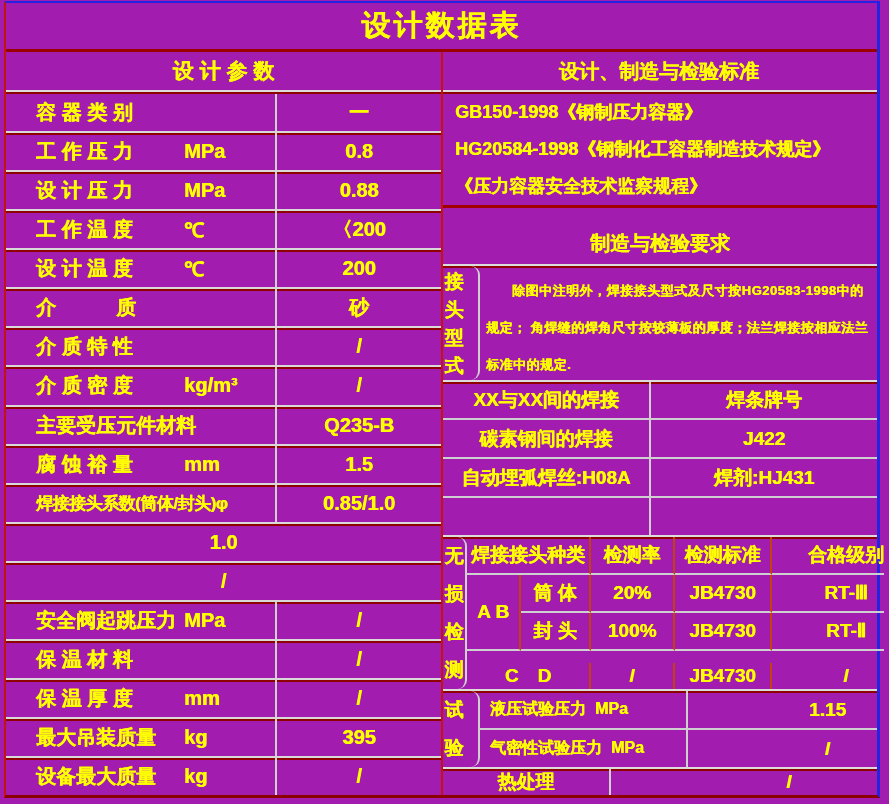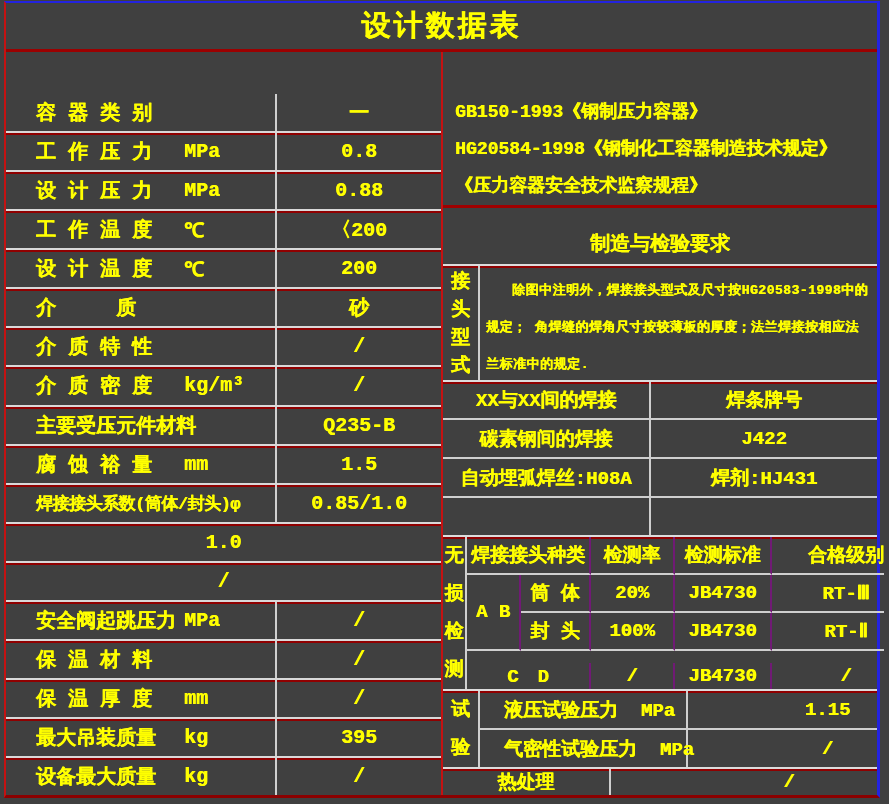--- a/index.html
+++ b/index.html
@@ -1,17 +1,17 @@
 <!DOCTYPE html>
 <html><head>
 <meta charset="utf-8">
 <style>
   html,body{margin:0;padding:0;background:#000;}
-  #canvas{position:relative;width:889px;height:804px;background:#404040;overflow:hidden;
-          font-family:Liberation Mono, monospace;color:#ffff00;font-weight:bold;}
+  #canvas{position:relative;width:889px;height:804px;background:#a21caf;overflow:hidden;
+          font-family:Liberation Sans, sans-serif;color:#ffff00;font-weight:bold;}
   .frame{position:absolute;left:4px;top:1px;width:876px;height:797px;box-sizing:border-box;
          border-top:2px solid #2323e0;border-right:3px solid #2323e0;
          border-left:2px solid #c41212;border-bottom:3px solid #8b0000;}
   .txt{text-shadow:0.6px 0 0 #ffff00;}
   
   .title-row{position:absolute;left:0;top:0;right:0;height:46px;display:flex;align-items:center;
              justify-content:center;font-size:29px;letter-spacing:3px;
              border-bottom:3px solid #9b0000;}
   .header-row{position:absolute;left:0;top:49px;right:0;height:38px;display:flex;
               border-bottom:2px solid #dcdcdc;box-shadow:0 2px 0 #8f0000;}
@@ -31,21 +31,21 @@
   .lcell-value{flex:1;display:flex;align-items:center;justify-content:center;font-size:20px;}
   
   .right-panel{position:absolute;left:437px;top:91px;right:0;bottom:0;display:flex;flex-direction:column;}
   .standards{height:112px;display:flex;flex-direction:column;justify-content:center;
              padding-left:12px;border-bottom:3px solid #a00000;}
   .standards div{font-size:18px;line-height:37px;white-space:pre;}
   .req-header{height:40px;display:flex;align-items:center;justify-content:center;font-size:20px;
               border-bottom:2px solid #dcdcdc;box-shadow:0 2px 0 #8f0000;margin-top:16px;}
   .section{display:flex;border-bottom:2px solid #dcdcdc;box-shadow:0 2px 0 #8f0000;}
   .section:last-of-type{border-bottom:none;box-shadow:none;}
-  .vlab{width:37px;border-right:2px solid #cfcfcf;box-sizing:border-box;display:flex;justify-content:center;}
+  .vlab{width:37px;border-right:2px solid #cfcfcf;box-sizing:border-box;display:flex;justify-content:flex-start;border-radius:9px;}
   .vlab span{display:block;width:22px;font-size:19px;word-break:break-all;text-align:center;}
   .sec-body{flex:1;display:flex;flex-direction:column;}
   
   .sec-joint{height:114px;}
   .vl-joint span{line-height:28px;padding-top:2px;}
   .joint-text{font-size:13px;line-height:37px;padding:6px 8px 0 6px;text-indent:2em;
               letter-spacing:0.5px;border-radius:29px;}
   
   .sec-elec{height:155px;}
   .vl-elec span{line-height:78px;padding-top:14px;}
@@ -53,50 +53,54 @@
   .erow:last-child{border-bottom:none;}
   .ecell1{width:206px;border-right:2px solid #cfcfcf;display:flex;align-items:center;
           justify-content:center;font-size:19px;}
   .ecell2{flex:1;display:flex;align-items:center;justify-content:center;font-size:19px;}
   
   .sec-ndt{height:154px;}
   .vl-ndt span{line-height:38px;}
   .ndt-grid{flex:1;display:grid;grid-template-columns:54px 70px 84px 97px 1fr;
             grid-template-rows:1fr 1fr 1fr 1fr;font-size:19px;}
   .ncell{display:flex;align-items:center;justify-content:center;
-         border-right:2px solid #701a75;border-bottom:2px solid #cfcfcf;white-space:pre;}
+         border-right:2px solid #c2410c;border-bottom:2px solid #cfcfcf;white-space:pre;}
   .no-br{border-right:none;padding-left:36px;}
   .no-bb{border-bottom:none;margin-top:12px;}
   .nd-head-type{grid-column:1/3;}
   .nd-ab{grid-row:2/4;flex-direction:column;line-height:30px;}
   .nd-cd{grid-column:1/3;}
   
   .sec-test{height:76px;}
   .vl-test span{line-height:38px;}
   .trow{flex:1;display:flex;border-bottom:2px solid #cfcfcf;}
   .trow:last-child{border-bottom:none;}
   .tcell1{width:208px;border-right:2px solid #cfcfcf;display:flex;align-items:center;
-          padding-left:24px;box-sizing:border-box;font-size:19px;white-space:pre;}
+          padding-left:10px;box-sizing:border-box;font-size:16px;white-space:pre;}
   .tcell2{flex:1;display:flex;align-items:center;justify-content:center;font-size:19px;
           padding-left:90px;box-sizing:border-box;}
   
   .heat-row{flex:1;display:flex;}
   .hcell1{width:166px;border-right:2px solid #cfcfcf;display:flex;align-items:center;
           justify-content:center;font-size:19px;}
   .hcell2{flex:1;display:flex;align-items:center;justify-content:center;font-size:19px;
           padding-left:90px;box-sizing:border-box;}
 </style>
 </head>
 <body>
 
 <div id="canvas">
   <div class="frame">
 
     <div class="title-row txt">设计数据表</div>
 
+    <div class="header-row">
+      <div class="header-left txt lbl">设 计 参 数</div>
+      <div class="header-right txt">设计、制造与检验标准</div>
+    </div>
 
     <div class="vdiv-main"></div>
 
     <div class="left-table">
       <div class="lrow">
         <div class="lcell-label">
             <span class="lbl txt">容 器 类 别</span>
             <span class="unit txt"></span>
           </div>
         <div class="lcell-value txt">一</div>
@@ -210,21 +214,21 @@
             <span class="lbl txt">设备最大质量</span>
             <span class="unit txt">kg</span>
           </div>
         <div class="lcell-value txt">/</div>
       </div>
     </div>
 
     <div class="right-panel">
 
       <div class="standards">
-        <div class="txt">GB150-1993《钢制压力容器》</div>
+        <div class="txt">GB150-1998《钢制压力容器》</div>
         <div class="txt">HG20584-1998《钢制化工容器制造技术规定》</div>
         <div class="txt">《压力容器安全技术监察规程》</div>
       </div>
 
       <div class="req-header txt">制造与检验要求</div>
 
       <div class="section sec-joint">
         <div class="vlab vl-joint">
             <span class="txt">接头型式</span>
           </div>

